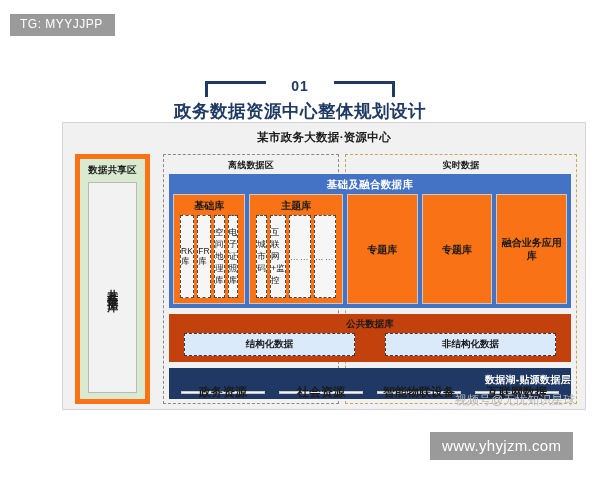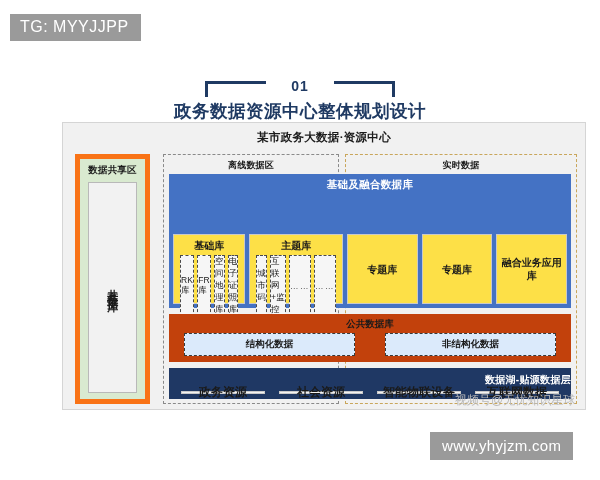--- a/index.html
+++ b/index.html
@@ -15,21 +15,21 @@
     overflow: hidden;
   }
 
   
   .tg-tag {
     position: absolute;
     left: 10px;
     top: 14px;
     background: #9a9a9a;
     color: #ffffff;
-    font-size: 16px;
+    font-size: 12px;
     letter-spacing: 0.5px;
     padding: 4px 12px 5px 10px;
     line-height: 1.1;
   }
 
   
   .headline {
     position: absolute;
     left: 150px;
     top: 74px;
@@ -190,27 +190,26 @@
     letter-spacing: 0.3px;
   }
   .blue-cols {
     position: absolute;
     left: 4px; right: 4px;
     top: 20px; bottom: 4px;
     display: flex;
     gap: 4px;
   }
   .col {
-    background: #fde047;
+    background: #f97316;
     border: 1px solid #c9c9c9;
     box-sizing: border-box;
     flex: 1;
     display: flex;
     flex-direction: column;
-    margin-top: 40px;
   }
   .col-head {
     text-align: center;
     font-size: 10px;
     font-weight: bold;
     color: #1a1a1a;
     padding: 4px 0 2px;
   }
   .col-items {
     flex: 1;

